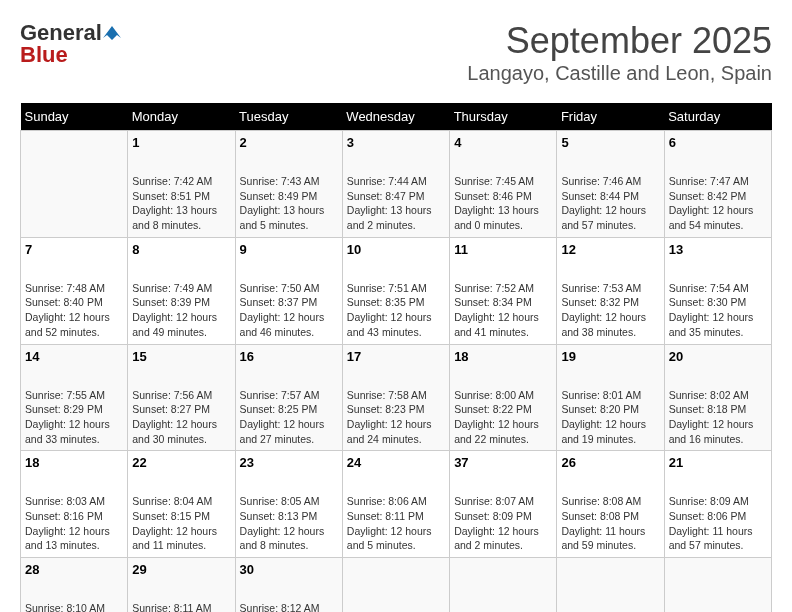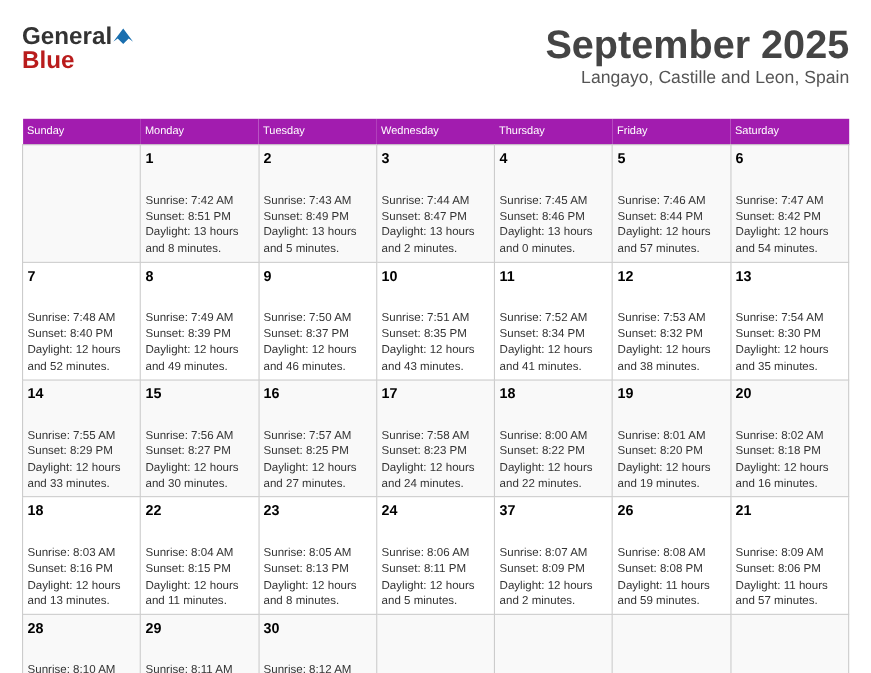--- a/index.html
+++ b/index.html
@@ -7,50 +7,50 @@
       font-family: Arial, sans-serif;
       background: #fff;
       width: 792px;
       min-height: 612px;
       padding: 20px;
     }
     .header-area {
       display: flex;
       justify-content: space-between;
       align-items: flex-start;
-      margin-bottom: 28px;
+      margin-bottom: 18px;
     }
     .logo {
       display: flex;
       flex-direction: column;
       align-items: flex-start;
     }
     .title-area {
       text-align: right;
     }
     .main-title {
       font-size: 36px;
       color: #444;
-      font-weight: bold;
+      font-weight: normal;
     }
     .subtitle {
-      font-size: 16px;
+      font-size: 20px;
       color: #555;
     }
     table {
       width: 100%;
       border-collapse: collapse;
       font-size: 11px;
     }
     thead tr th {
-      background-color: #a21caf;
+      background-color: #000000;
       color: #fff;
       padding: 6px 4px;
       text-align: left;
-      font-size: 10px;
+      font-size: 13px;
       font-weight: normal;
     }
     tbody tr td {
       border: 1px solid #ccc;
       vertical-align: top;
       padding: 4px;
       min-height: 70px;
       width: calc(100% / 7);
     }
     tbody tr td .day-num {

